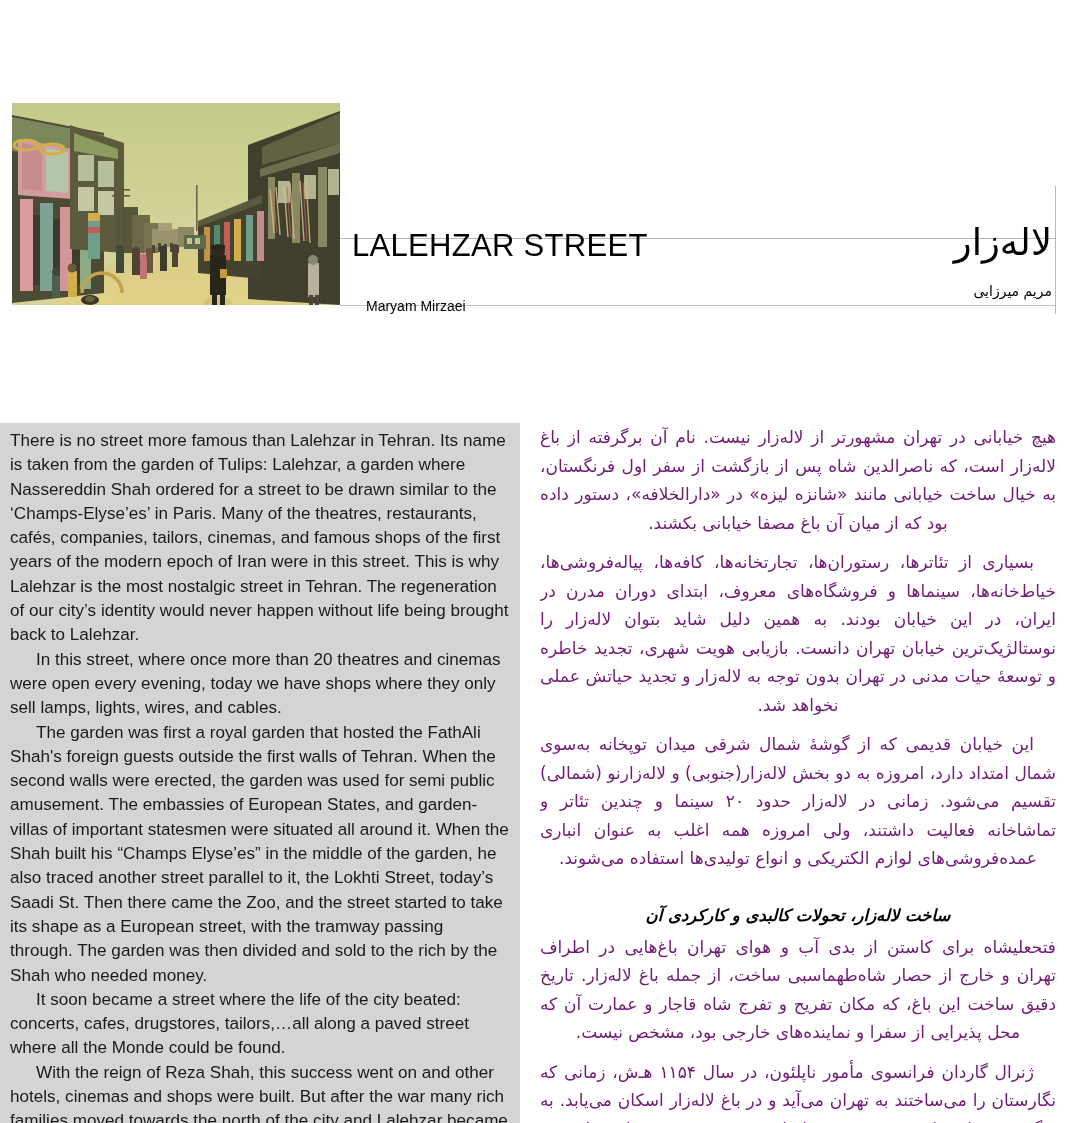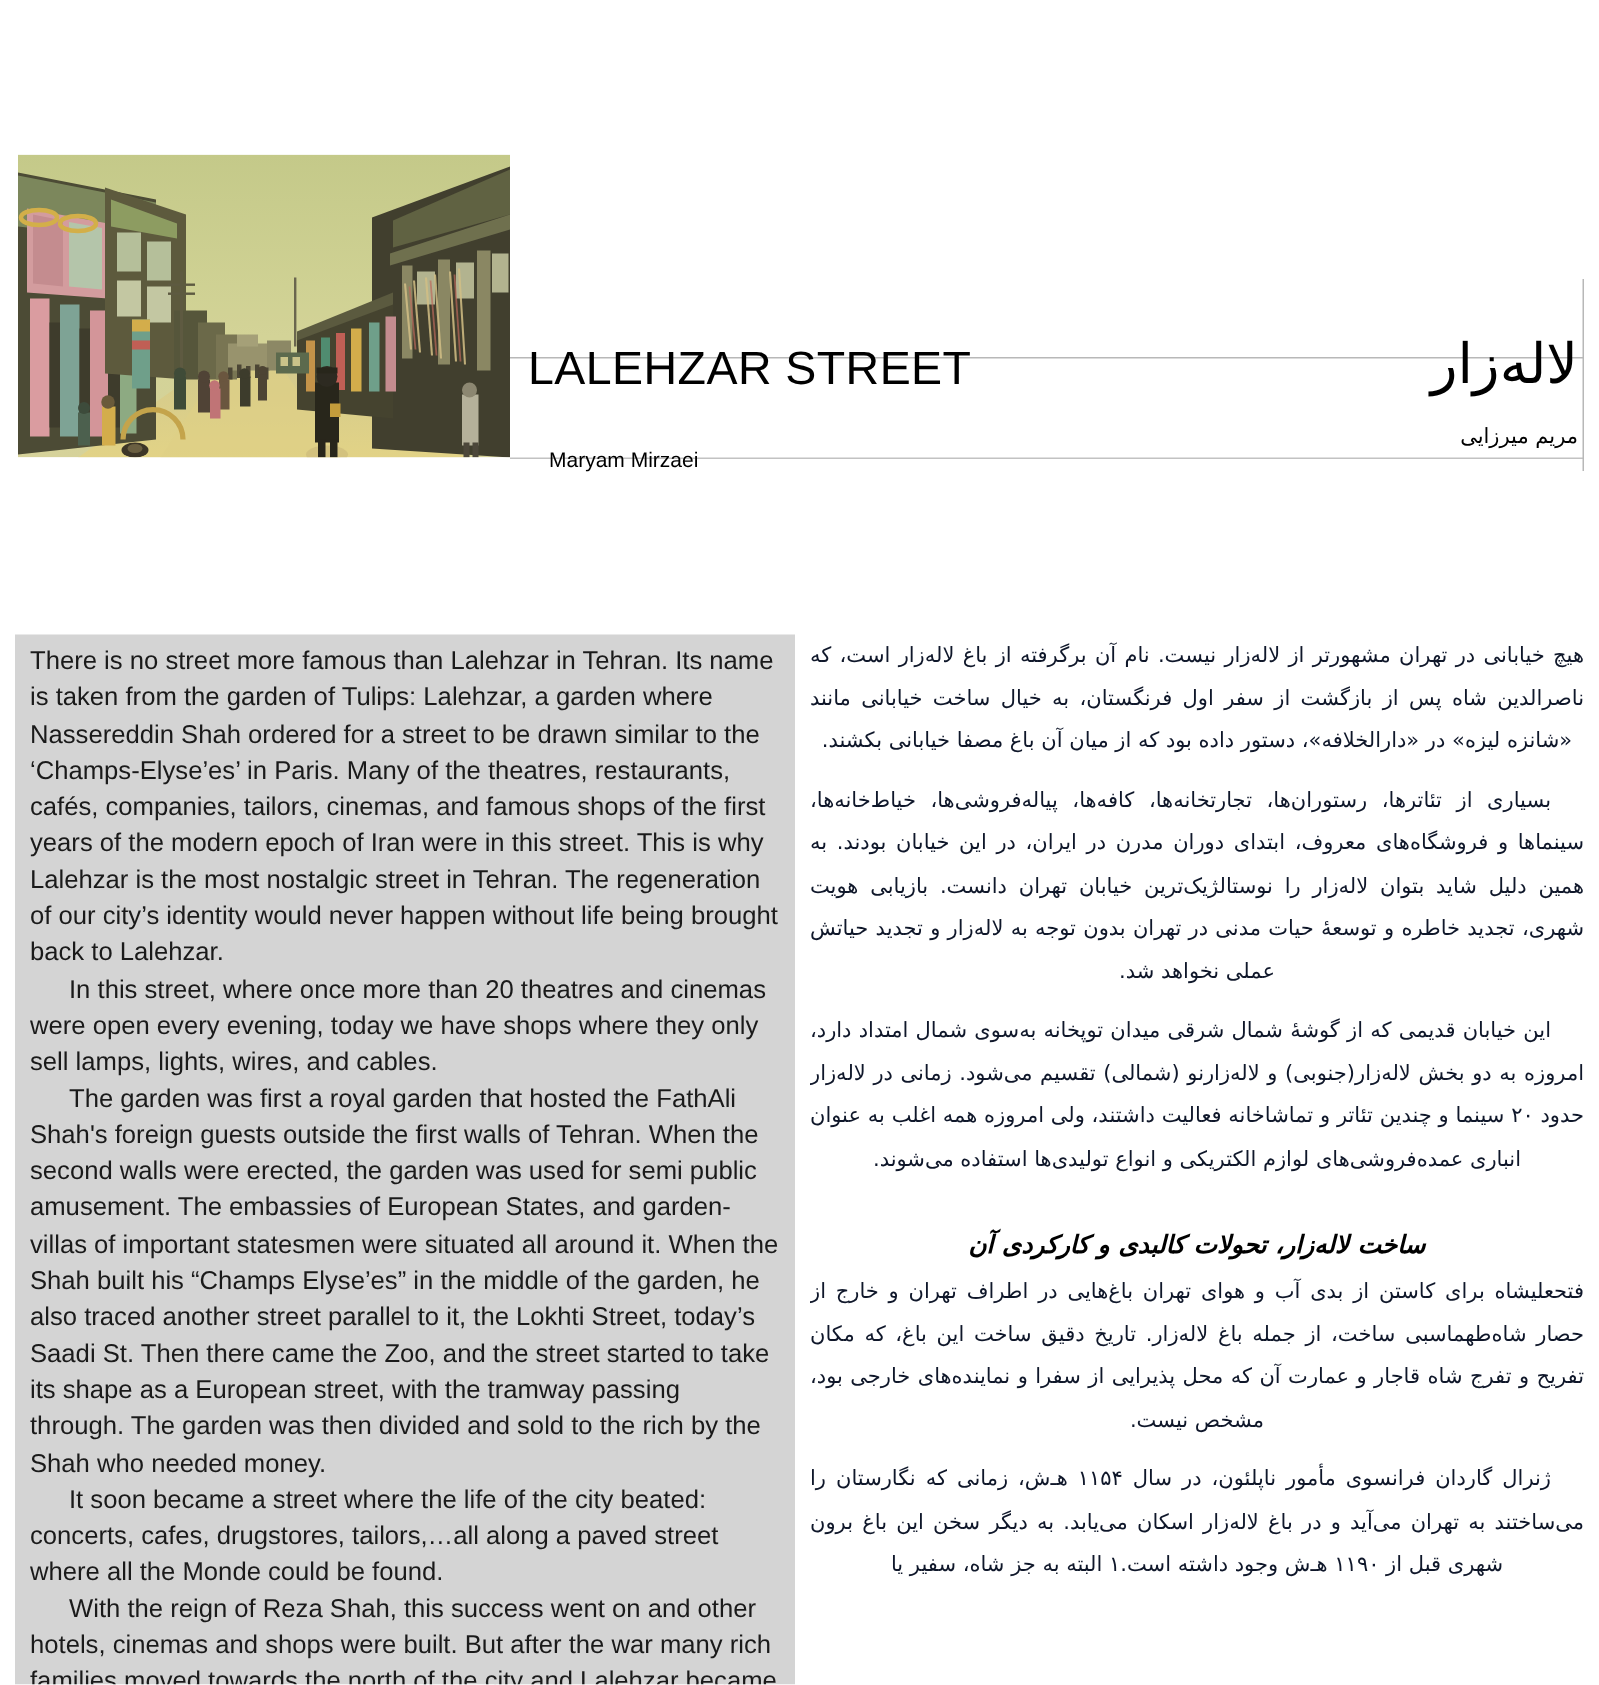--- a/index.html
+++ b/index.html
@@ -84,21 +84,21 @@
     top: 283px;
     font-size: 14px;
     direction: rtl;
     white-space: nowrap;
     font-family: "DejaVu Sans", sans-serif;
   }
 
   
   #col-en {
     position: absolute;
-    left: 10px;
+    left: 0;
     top: 423px;
     width: 520px;
     height: 700px;
     background: #d4d4d4;
     box-sizing: border-box;
     padding: 6px 10px 0 10px;
     overflow: hidden;
   }
   #col-en p {
     margin: 0;
@@ -115,25 +115,25 @@
     left: 540px;
     top: 423px;
     width: 516px;
     height: 700px;
     direction: rtl;
     overflow: hidden;
     font-family: "DejaVu Sans", sans-serif;
   }
   #col-fa p {
     margin: 0 0 11px 0;
-    font-size: 14px;
+    font-size: 17px;
     line-height: 28.5px;
     text-align: justify;
     text-align-last: center;
-    color: #0f172a;
+    color: #701a75;
   }
   #col-fa p.indent { text-indent: 22px; }
   #col-fa h2 {
     margin: 30px 0 4px 0;
     font-size: 16.5px;
     line-height: 26px;
     font-weight: 700;
     text-align: center;
     font-style: italic;
   }

